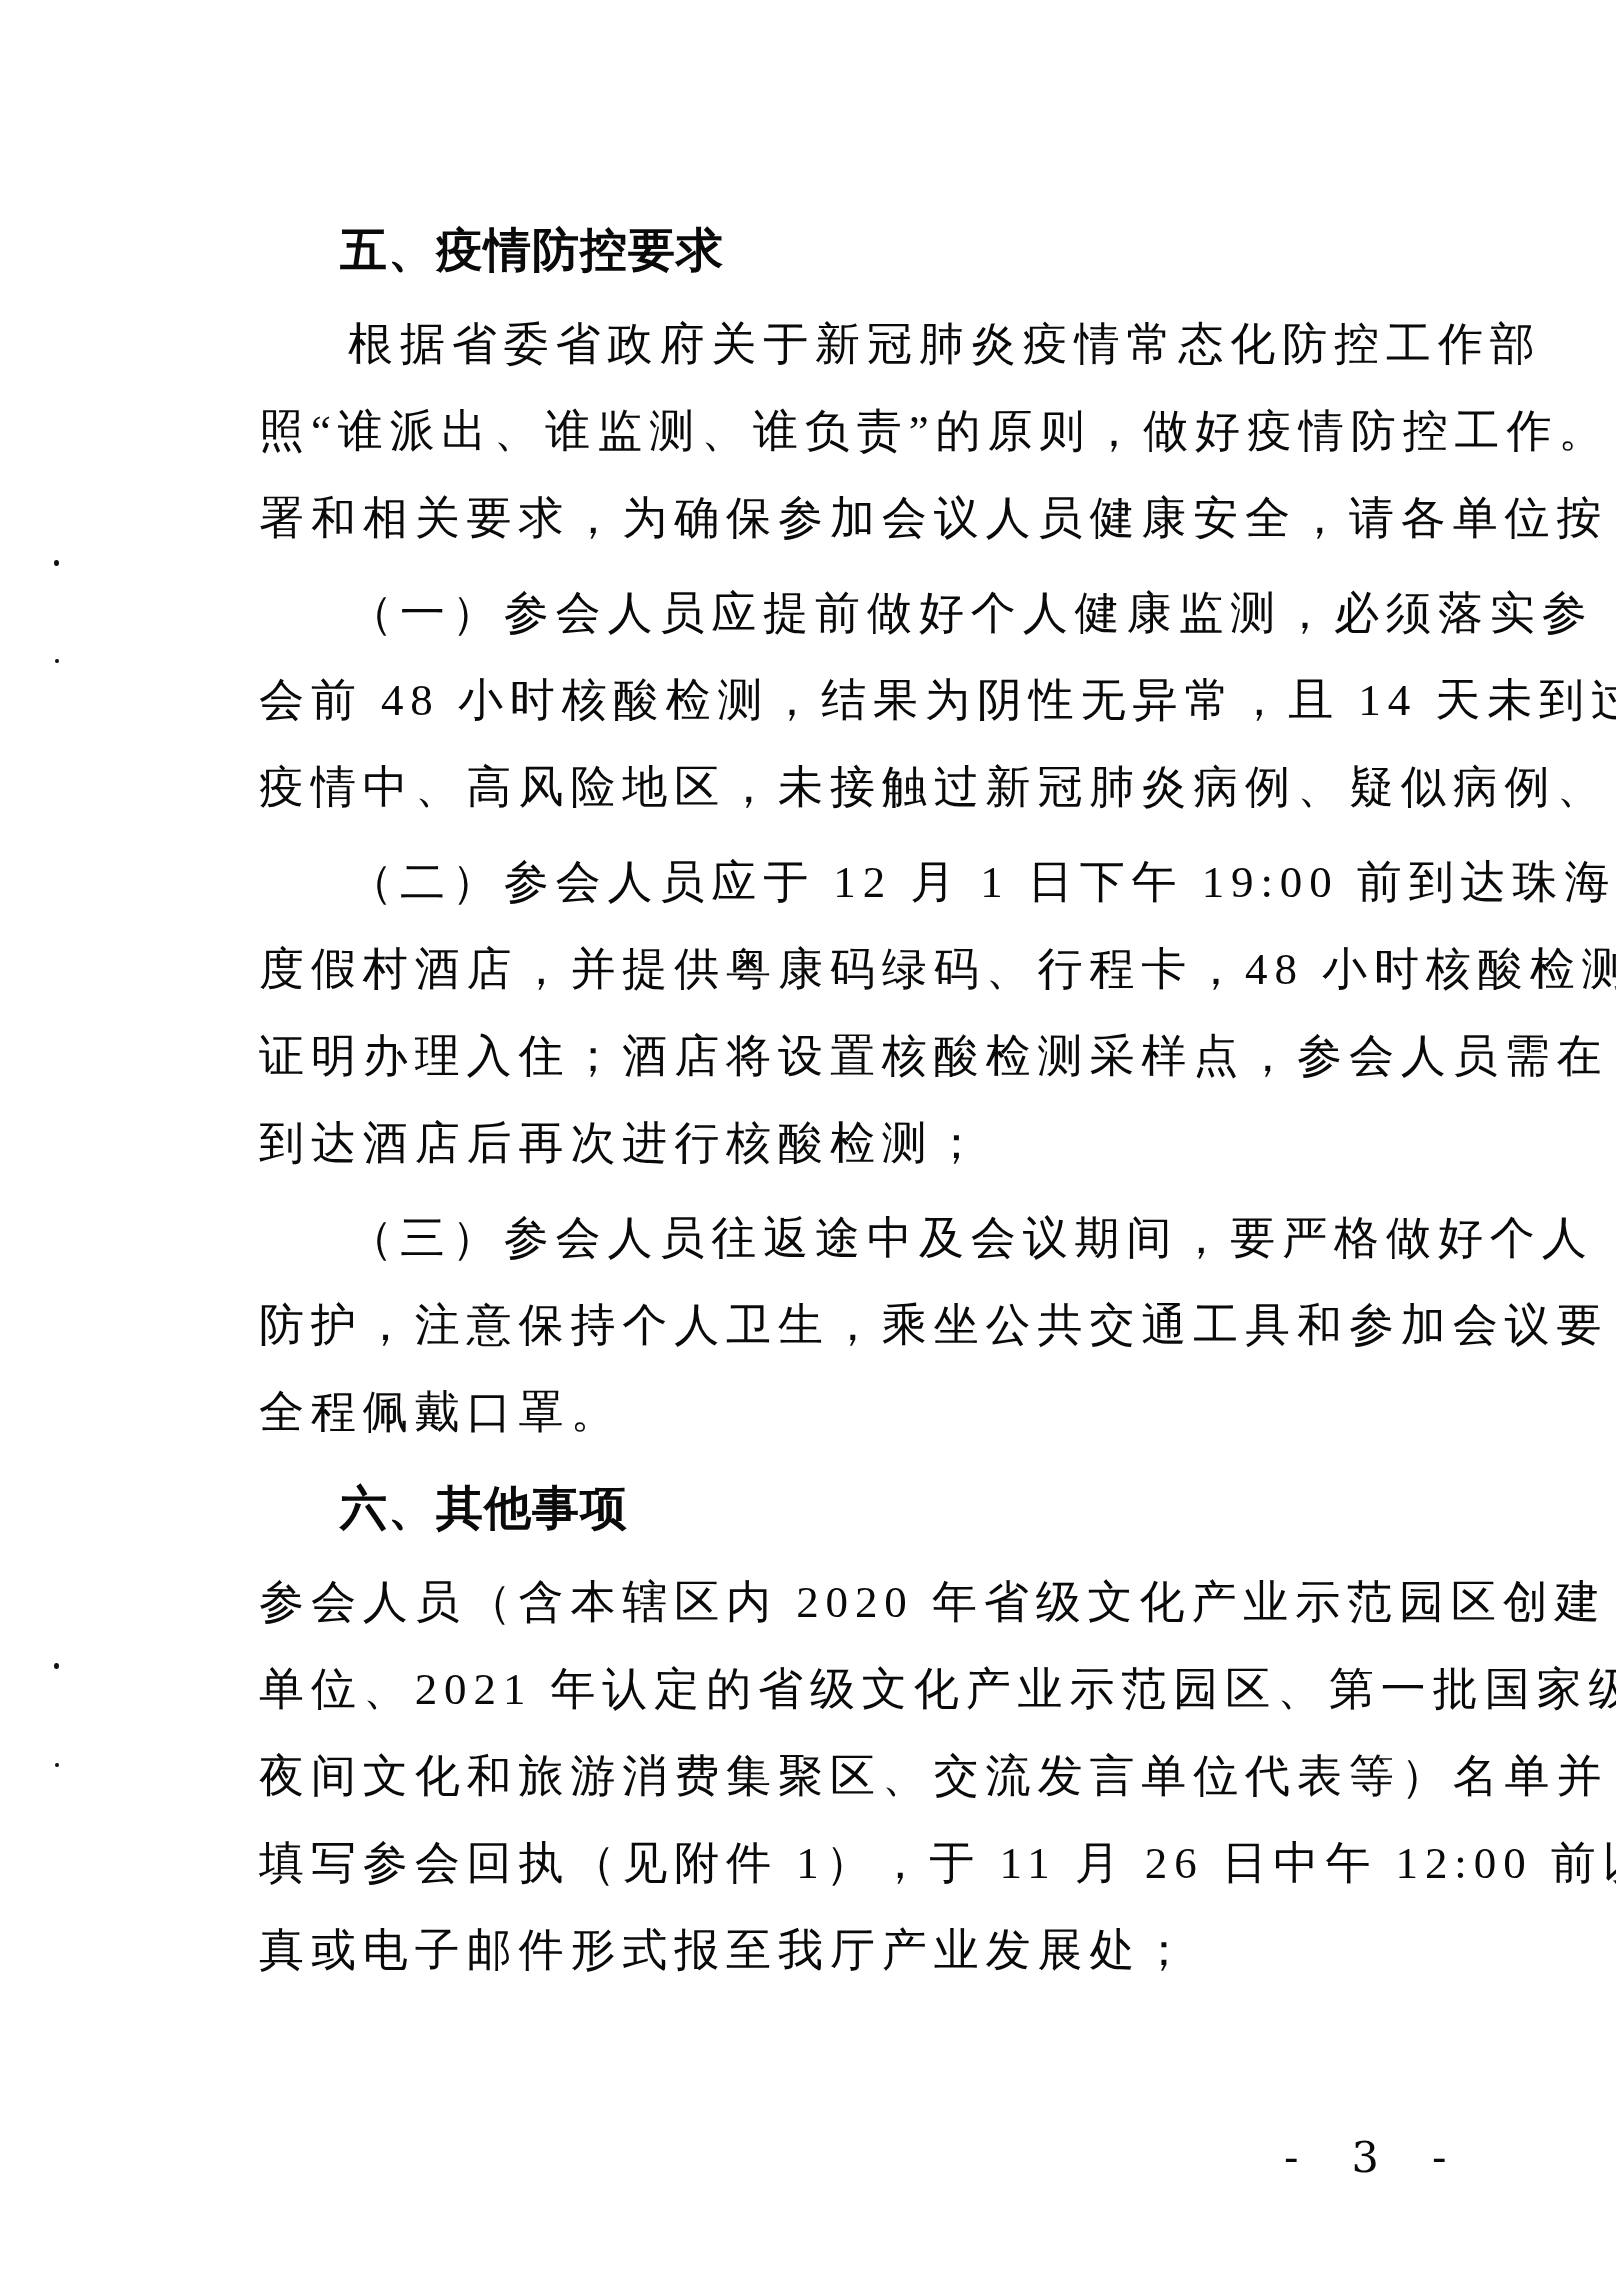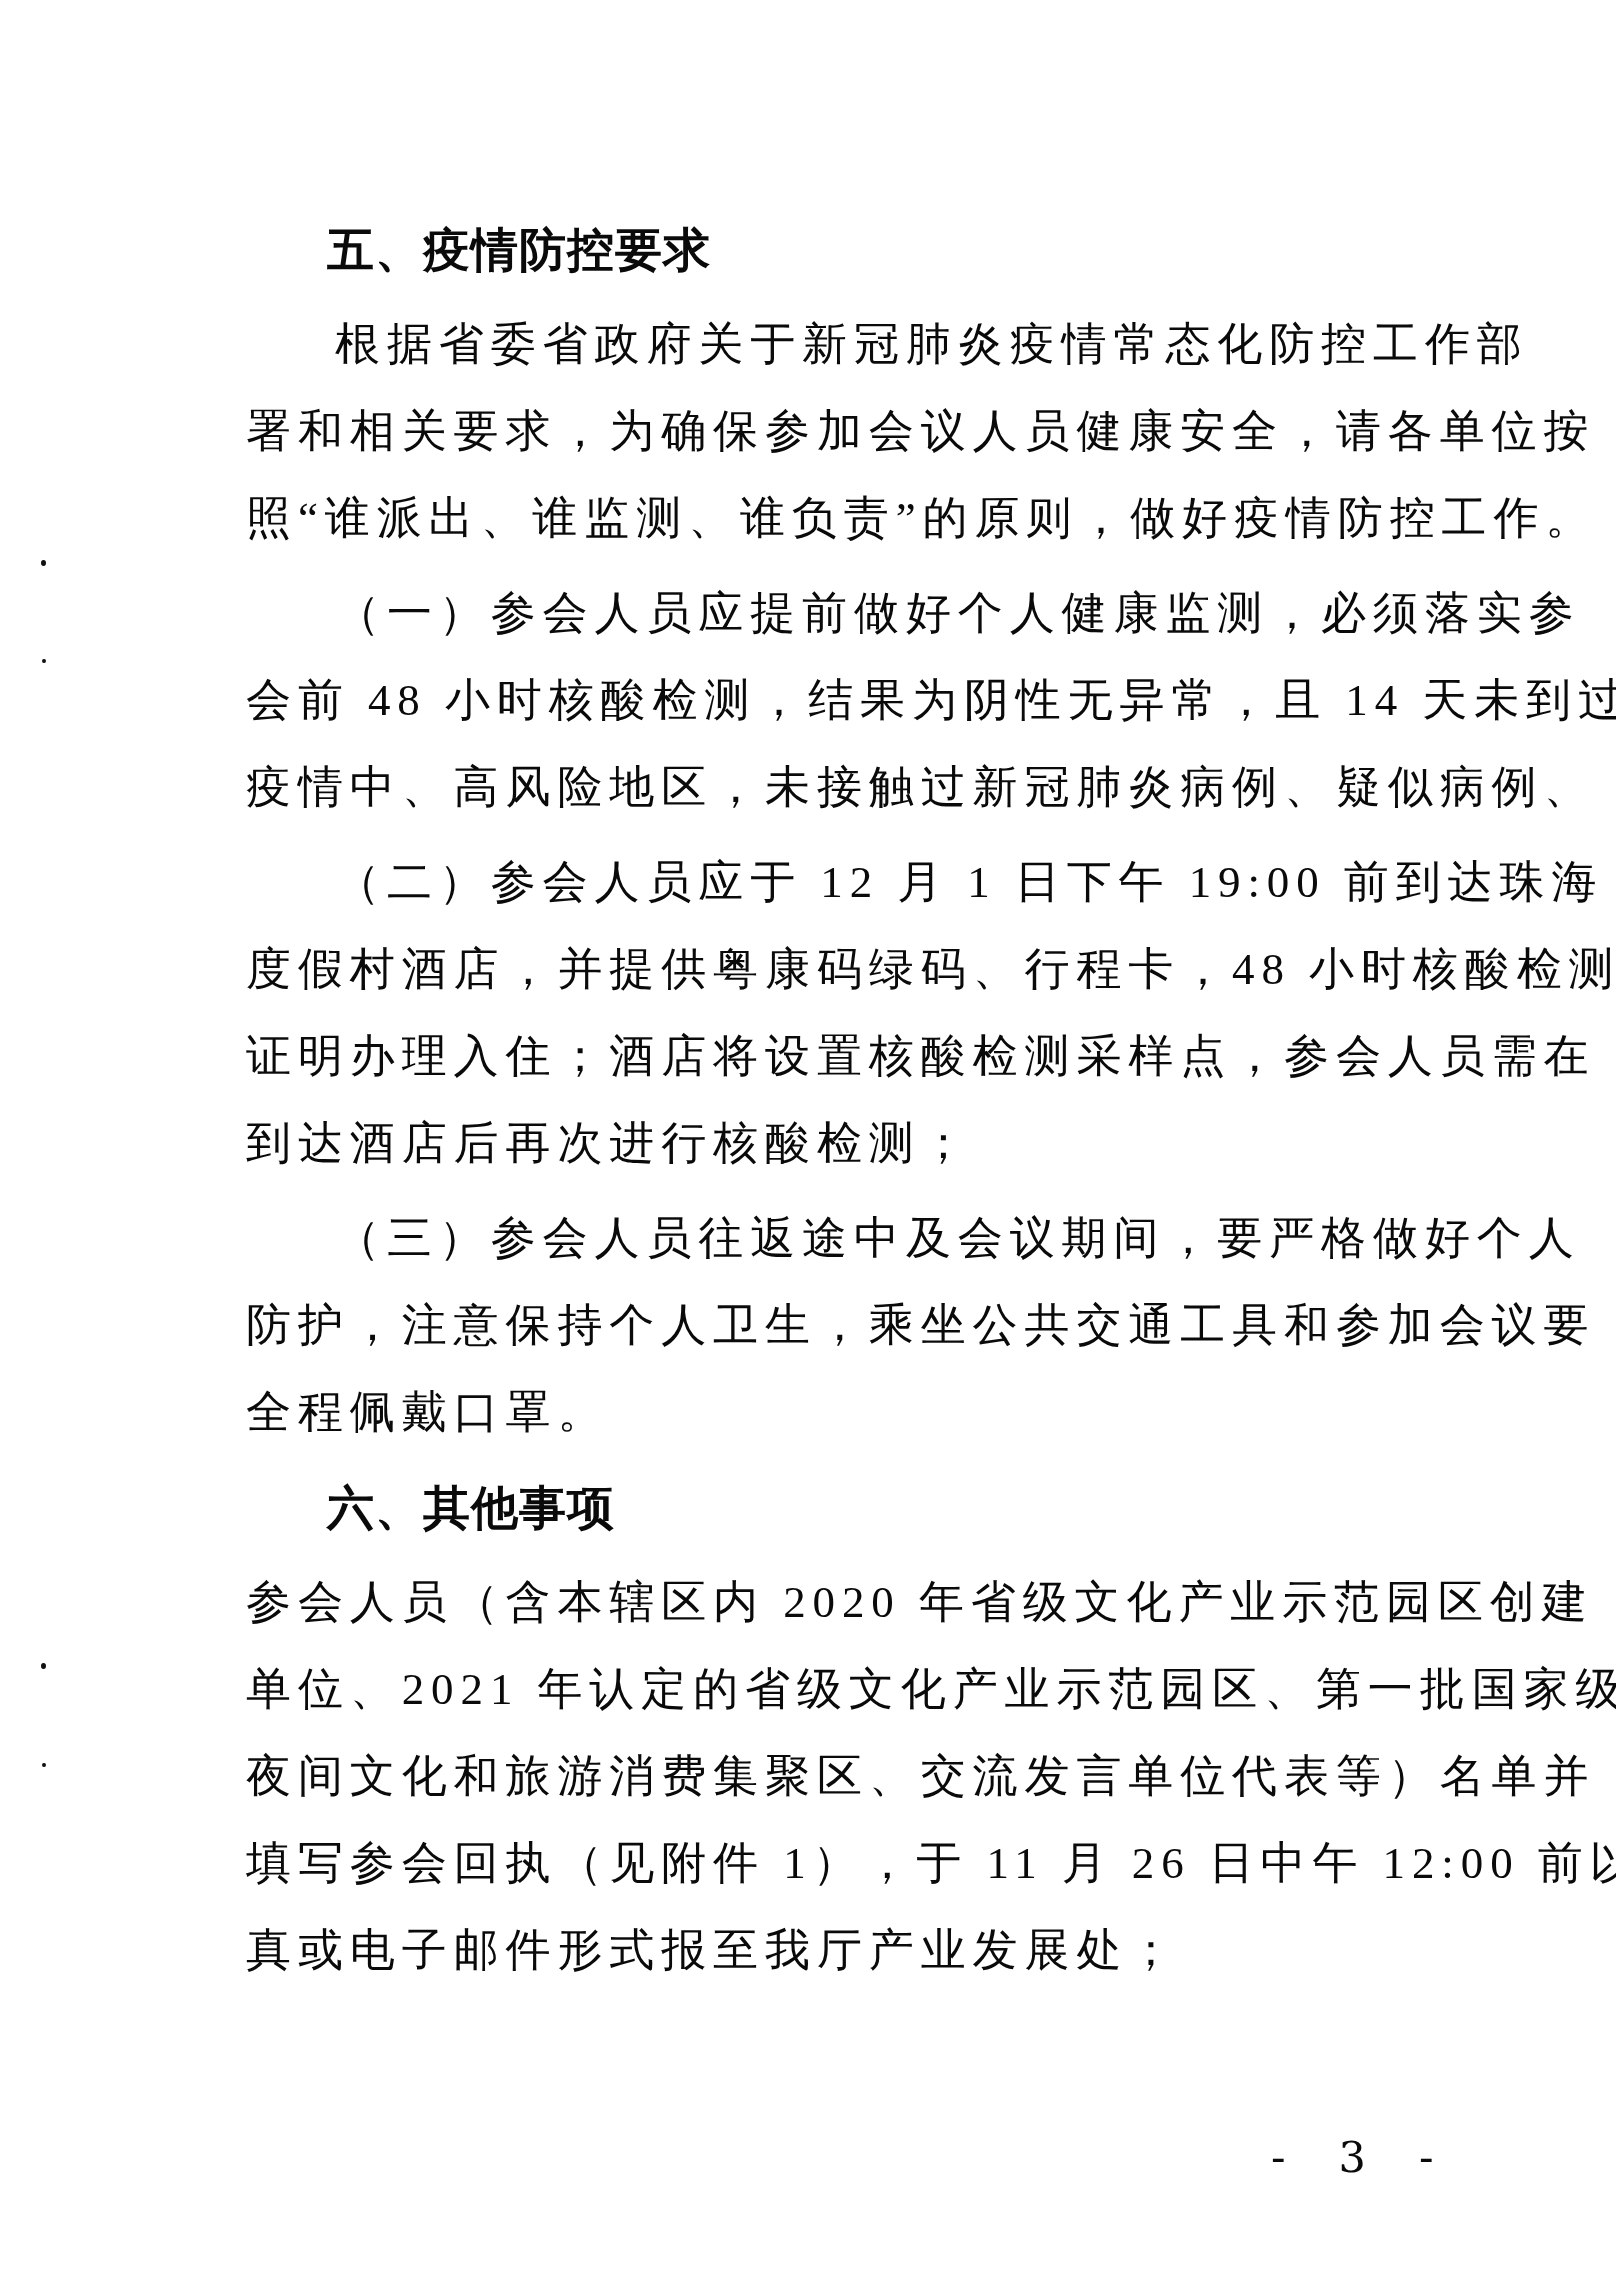--- a/index.html
+++ b/index.html
@@ -10,21 +10,21 @@
     body {
       width: 1616px;
       height: 2295px;
       position: relative;
       overflow: hidden;
       color: #0a0a0a;
       font-family: "DejaVu Sans", "Liberation Sans", sans-serif;
     }
     .page {
       position: absolute;
-      left: 3px; top: 0;
+      left: 16px; top: 0;
       width: 1304px;
       height: 2295px;
     }
     .content {
       position: absolute;
       left: 235px;
       top: 206px;
       width: 1150px;
     }
     .heading {
@@ -85,22 +85,22 @@
   <span class="binding-mark" style="left:39px; top:659px; width:3.9px; height:4.4px;"></span>
   <span class="binding-mark" style="left:38px; top:1663px;"></span>
   <span class="binding-mark" style="left:39px; top:1763px; width:3.9px; height:4.4px;"></span>
 
   <div class="content">
 
     <div class="heading">五、疫情防控要求</div>
 
     <div class="para">
       <span class="ln first">根据省委省政府关于新冠肺炎疫情常态化防控工作部</span>
+      <span class="ln last">照“谁派出、谁监测、谁负责”的原则，做好疫情防控工作。</span>
       <span class="ln">署和相关要求，为确保参加会议人员健康安全，请各单位按</span>
-      <span class="ln last">照“谁派出、谁监测、谁负责”的原则，做好疫情防控工作。</span>
     </div>
 
     <div class="para">
       <span class="ln first">（一）参会人员应提前做好个人健康监测，必须落实参</span>
       <span class="ln">会前 48 小时核酸检测，结果为阴性无异常，且 14 天未到过</span>
       <span class="ln">疫情中、高风险地区，未接触过新冠肺炎病例、疑似病例、</span>
     </div>
 
     <div class="para">
       <span class="ln first">（二）参会人员应于 12 月 1 日下午 19:00 前到达珠海</span>

